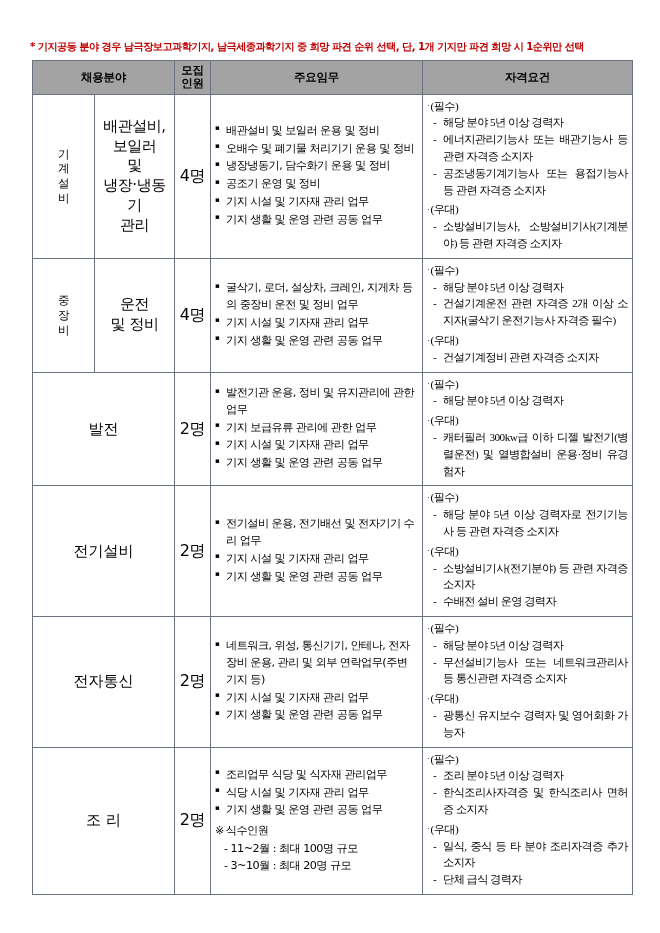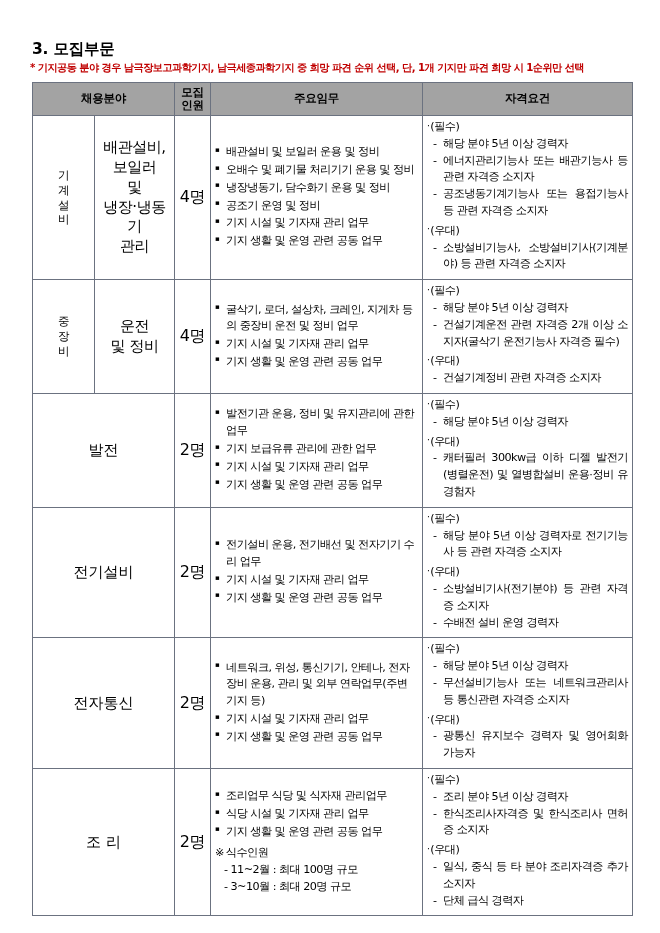--- a/index.html
+++ b/index.html
@@ -144,21 +144,21 @@
   }
   .note-line .mark { margin-right: 2px; }
   .sub-items {
     list-style: none;
     margin: 1px 0 0 0;
     padding: 0 0 0 9px;
   }
   .sub-items li { margin-bottom: 0px; }
 
   
-  .qual-group { margin: 0; padding: 0; }
+  .qual-group { margin: 0; padding: 0; font-family: Liberation Serif, serif; }
   .qual-head {
     padding-left: 0;
     margin: 0 0 0 0;
   }
   .qual-head .dotm { margin-right: 1px; font-size: 9px; vertical-align: 1.5px; }
   ul.dashlist {
     list-style: none;
     margin: 0 0 3px 0;
     padding: 0 0 0 5px;
   }
@@ -176,21 +176,20 @@
   ul.dashlist > li.justify {
     text-align: justify;
     text-align-last: left;
   }
 </style>
 </head>
 <body>
 
 <div class="page">
 
-  <h2 class="section-heading">3. 모집부문</h2>
 
   <div class="red-note">* 기지공동 분야 경우 남극장보고과학기지, 남극세종과학기지 중 희망 파견 순위 선택, 단, 1개 기지만 파견 희망 시 1순위만 선택</div>
 
 
   <table class="recruit">
     <colgroup>
       <col class="col-field">
         <col class="col-field2">
         <col class="col-count">
         <col class="col-duty">

